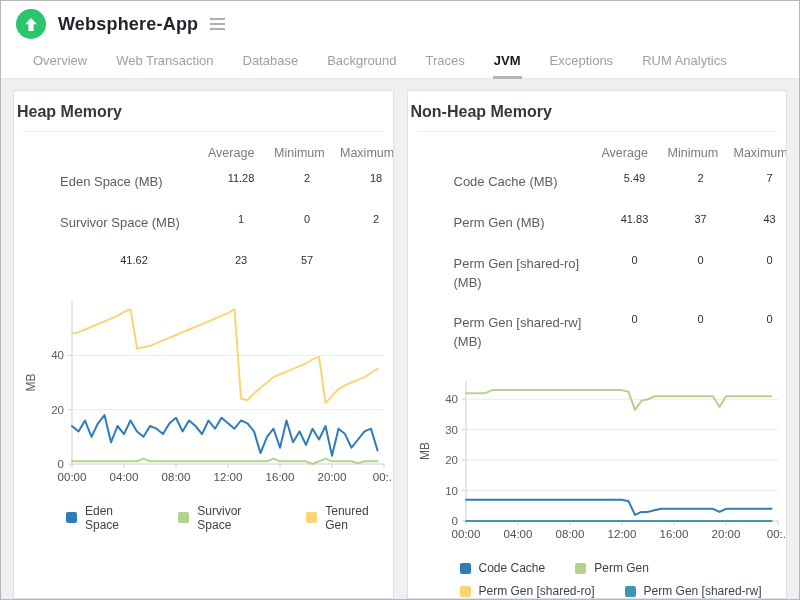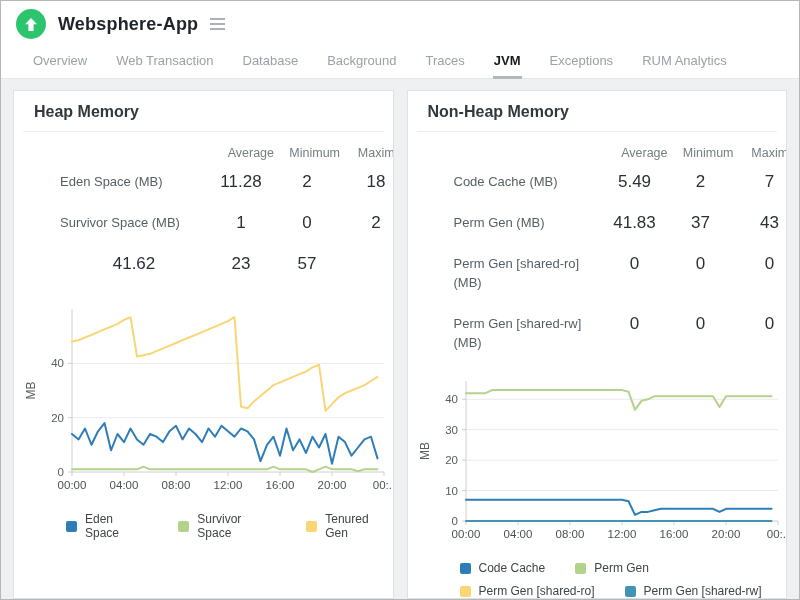--- a/index.html
+++ b/index.html
@@ -16,30 +16,30 @@
   .menu-btn i { display:block; width:15px; height:2px; background:#aab0b4; }
 
   
   .tab-bar { background:#fff; display:flex; gap:27px; padding:0 31px; border-bottom:1px solid #e4e7e9; flex:0 0 auto; }
   .tab { font-size:13px; color:#9aa1a7; padding:6px 1px 8px; cursor:pointer; border-bottom:3px solid transparent; margin-bottom:-1px; white-space:nowrap; }
   .tab.active { color:#17191b; font-weight:bold; border-bottom-color:#b2b7ba; }
 
   
   .content { flex:1; display:flex; gap:13px; padding:11px 12px 12px; background:#eef0f1; }
   .panel { width:381px; background:#fff; border:1px solid #dee1e3; overflow:hidden; }
-  .panel-title { font-size:16px; font-weight:bold; color:#32383c; padding:12px 20px 10px; }
+  .panel-title { font-size:16px; font-weight:bold; color:#32383c; padding:12px 3px 10px; }
   .panel-divider { height:1px; background:#ededef; margin:0 9px; }
 
   
   .stats-table { width:398px; margin-top:10px; font-size:13px; }
   .trow { display:grid; grid-template-columns:46px 148px 66px 66px 72px; align-items:start; padding:11px 0; }
   .trow.head { padding:4px 0 2px; color:#757d82; font-size:12.5px; }
   .trow .lbl { color:#565f64; line-height:1.45; }
-  .trow .val { text-align:center; font-size:17px; color:#2b3034; margin-top:-1px; }
-  .trow.head .hcell { text-align:right; white-space:nowrap; }
+  .trow .val { text-align:center; font-size:11px; color:#2b3034; margin-top:-1px; }
+  .trow.head .hcell { text-align:left; white-space:nowrap; }
 
   
   .chart-wrap { margin:14px 0 0 8px; }
   svg.chart { display:block; }
   .legend { display:flex; flex-direction:column; gap:9px; margin:10px 0 0 52px; }
   .legend-row { display:flex; gap:30px; }
   .legend-item { display:flex; align-items:center; gap:8px; font-size:12px; color:#3e4447; cursor:pointer; }
   .swatch { width:11px; height:11px; border-radius:2px; flex:0 0 auto; }
 </style>
 </head>

